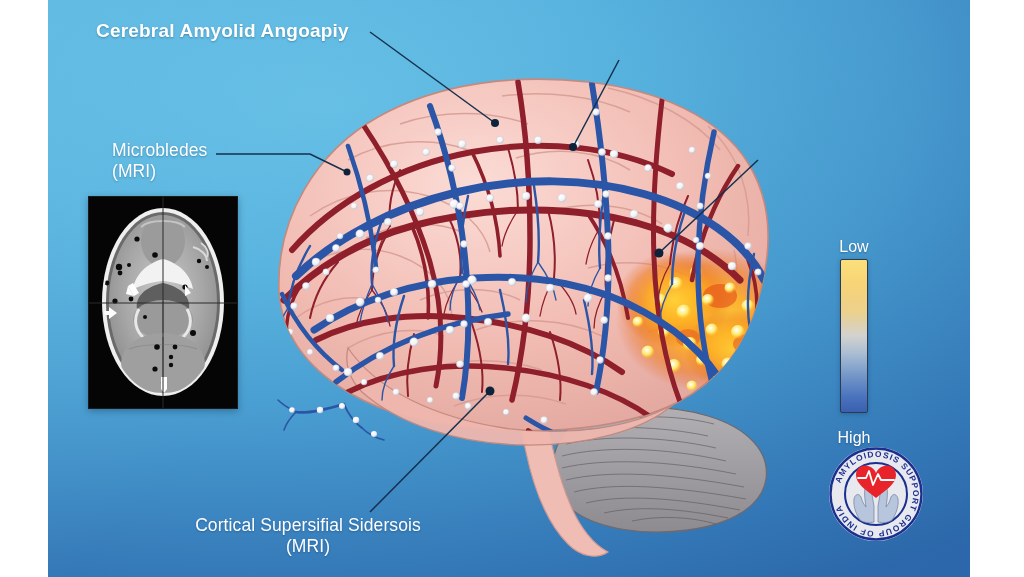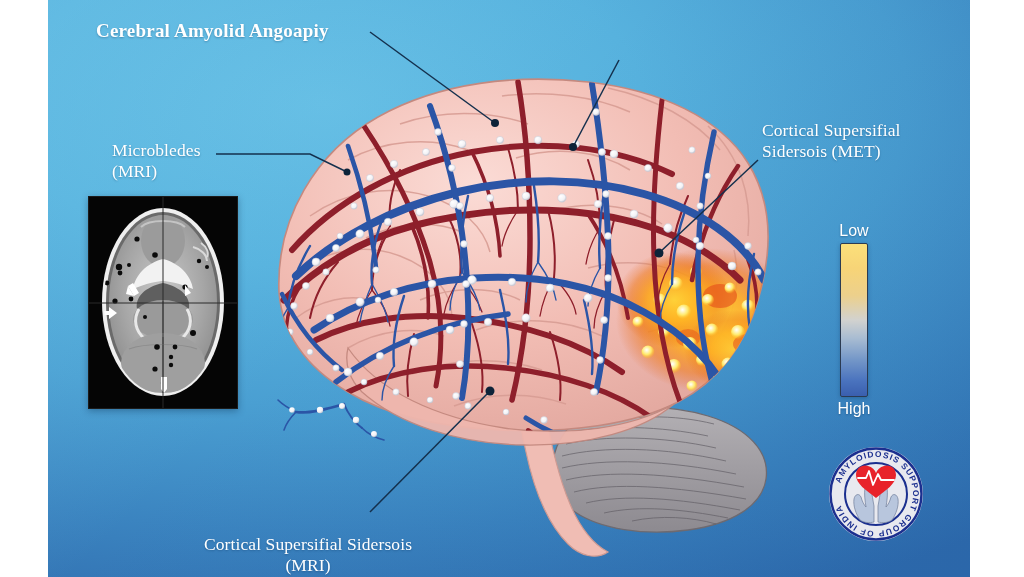--- a/index.html
+++ b/index.html
@@ -11,39 +11,39 @@
   
   #slide{position:absolute;left:48px;top:0;width:922px;height:577px;
          background:
            radial-gradient(115% 95% at 30% 18%, #64bde4 0%, #57b2de 30%, #4a9fd2 55%, #3b84c0 78%, #2f6cae 100%);
          overflow:hidden;}
   #slide:after{content:"";position:absolute;inset:0;
       background:linear-gradient(135deg, rgba(120,205,236,.35) 0%, rgba(120,205,236,0) 40%, rgba(25,80,150,.18) 100%);}
 
   .lbl{position:absolute;z-index:40;color:#ffffff;
        font-size:17.5px;line-height:1.18;letter-spacing:.1px;
-       text-shadow:0 1px 2px rgba(10,45,85,.35);white-space:pre-line;font-family:Liberation Serif, serif;}
+       text-shadow:0 1px 2px rgba(10,45,85,.35);white-space:pre-line;}
   #title{font-weight:bold;font-size:19px;letter-spacing:.2px;}
   .lbl.dark{color:#15314f;text-shadow:none;}
 
   svg.overlay{position:absolute;left:0;top:0;width:922px;height:577px;z-index:30;overflow:visible;}
   .leader{stroke:#14304d;stroke-width:1.5;fill:none;}
   .leaddot{fill:#0d2339;}
 
   
   #mri{position:absolute;left:40px;top:196px;width:148px;height:211px;z-index:35;
        background:#0a0a0a;border:1px solid #1b1b1b;box-shadow:0 2px 7px rgba(0,30,60,.35);}
   #mri svg{display:block;width:100%;height:100%;}
 
   
   #cbwrap{position:absolute;left:758px;top:222px;z-index:35;width:96px;text-align:center;}
   #cbar{width:26px;height:152px;margin:3px auto;border:1.5px solid #2b3b52;border-radius:2px;
         background:linear-gradient(180deg,#fbe07a 0%,#f7d477 16%,#ecd08c 34%,#d2d2cf 50%,#a8bcd2 62%,#7497c8 76%,#4a73be 90%,#3a5fae 100%);
         box-shadow:0 1px 4px rgba(10,40,80,.3);}
-  .cblabel{color:#ffffff;font-size:16px;text-shadow:0 1px 2px rgba(10,45,85,.4);}
+  .cblabel{color:#ffffff;font-size:16px;text-shadow:0 1px 2px rgba(10,45,85,.4);margin-top:16px;}
 
   
   #logo{position:absolute;left:778px;top:444px;width:100px;height:100px;z-index:36;}
   #logo svg{display:block;}
 </style>
 </head>
 <body>
 
 <div id="stage">
   <div id="slide">
@@ -384,27 +384,25 @@
       </g>
       <g>
         <path class="leader" d="M322 512 L442 391"></path>
         <circle class="leaddot" cx="442" cy="391" r="4.5"></circle>
       </g>
     </svg>
 
     <div class="lbl" id="title" style="left:48px;top:20px;">Cerebral Amyolid Angoapiy</div>
 
 
-    <div class="lbl" style="left:714px;top:120px;">Cortical Supersifial
-Sidersois (MET)</div>
 
     <div class="lbl" style="left:64px;top:140px;width:106px;">Microbledes
 (MRI)</div>
 
-    <div class="lbl" style="left:110px;top:515px;width:300px;text-align:center;margin-top:19px;">Cortical Supersifial Sidersois
+    <div class="lbl" style="left:110px;top:515px;width:300px;text-align:center;">Cortical Supersifial Sidersois
 (MRI)</div>
 
     <div id="mri">
       <svg viewBox="0 0 148 211">
         <defs>
           <radialGradient id="brainTissue" cx="50%" cy="45%" r="62%">
             <stop offset="0%" stop-color="#c9c9c9"></stop>
             <stop offset="60%" stop-color="#a6a6a6"></stop>
             <stop offset="100%" stop-color="#8a8a8a"></stop>
           </radialGradient>

